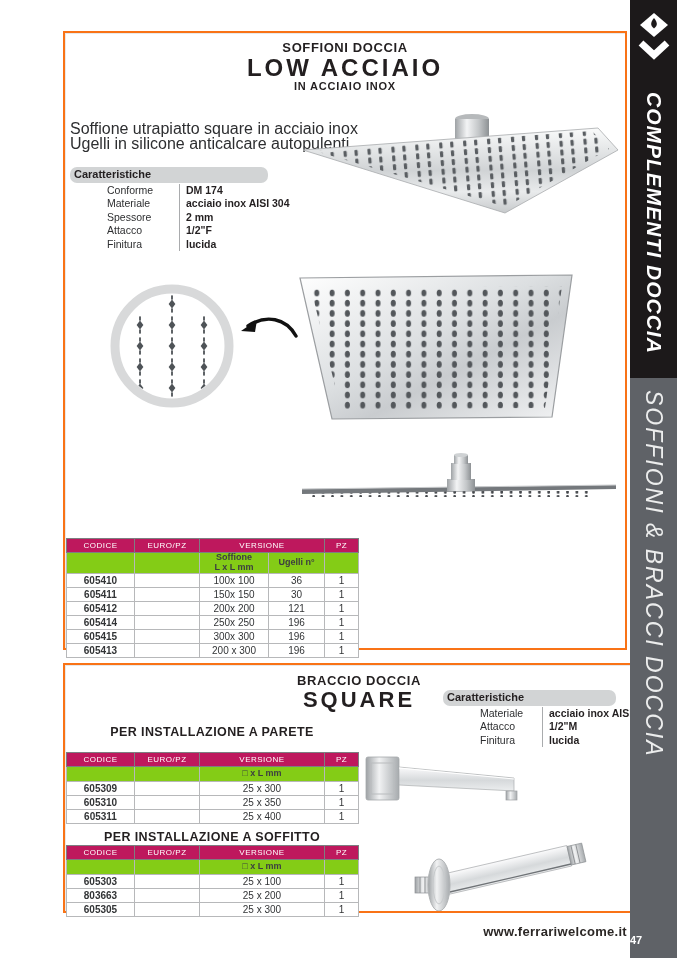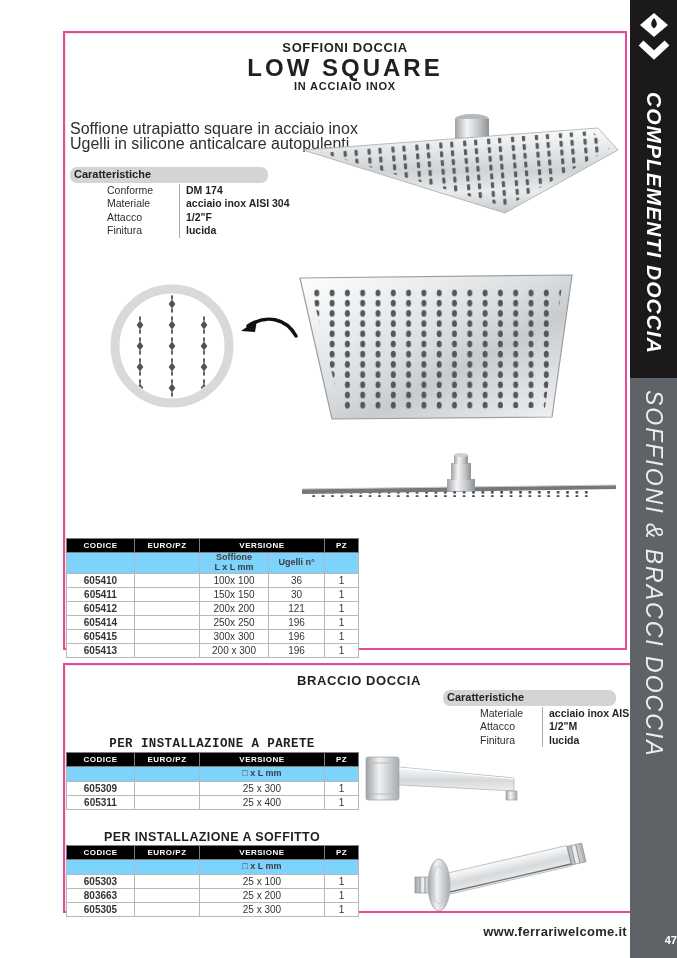--- a/index.html
+++ b/index.html
@@ -1,20 +1,20 @@
 <!DOCTYPE html>
 <html><head>
 <meta charset="utf-8">
 <style>
   html,body{margin:0;padding:0;background:#fff;}
   .page{position:relative;width:677px;height:958px;background:#fff;overflow:hidden;
         font-family:"Liberation Sans","DejaVu Sans",sans-serif;color:#231f20;}
 
   
-  .frame{position:absolute;border:2px solid #ec4899;box-shadow:inset 1px 1px 0 #e9e9e9;
+  .frame{position:absolute;border:2px solid #f97316;box-shadow:inset 1px 1px 0 #e9e9e9;
          background:#fff;box-sizing:border-box;}
   .box1{left:63px;top:31px;width:564px;height:619px;}
   .box2{left:63px;top:663px;width:592px;height:250px;}
 
   
   .sec-head{position:absolute;left:0;width:100%;text-align:center;}
   .kicker{font-size:13px;font-weight:bold;letter-spacing:.6px;}
   .big-title{font-size:24px;font-weight:bold;letter-spacing:3px;line-height:1.05;}
   .big-title2{font-size:22px;font-weight:bold;letter-spacing:3px;line-height:1.05;}
   .sub-title{font-size:11px;font-weight:bold;letter-spacing:.8px;}
@@ -29,77 +29,81 @@
   .car-value{border-left:1px solid #a9abad;padding-left:6px;font-weight:bold;white-space:nowrap;}
   .car1{left:5px;top:134px;width:198px;}
   .car1 .car-label{width:72px;}
   .car2{left:378px;top:25px;width:173px;}
   .car2 .car-label{width:62px;}
 
   
   .ptable{position:absolute;border-collapse:collapse;table-layout:fixed;width:292px;
           font-size:10px;background:#fff;}
   .ptable th,.ptable td{border:1px solid #b7b8ba;padding:0;text-align:center;overflow:hidden;}
-  .ptable tr.dark th{background:#000000;color:#fff;font-size:8px;font-weight:bold;
+  .ptable tr.dark th{background:#be185d;color:#fff;font-size:8px;font-weight:normal;
           letter-spacing:.5px;height:13px;border-color:#7d7e81;}
-  .ptable tr.subh td{background:#7dd3fc;color:#3c3e40;font-weight:bold;font-size:9px;
+  .ptable tr.subh td{background:#84cc16;color:#3c3e40;font-weight:bold;font-size:9px;
           height:14px;line-height:1.1;}
   .t1 tr.subh td{height:20px;}
   .ptable tr.data td{height:13px;color:#323436;text-align:center;}
   .ptable td.c-cod{font-weight:bold;color:#2b2c2e;}
   .w-cod{width:68px;} .w-eur{width:65px;} .w-sof{width:69px;} .w-uge{width:56px;}
   .w-ver{width:125px;} .w-pz{width:34px;}
 
   .install-title{position:absolute;left:1px;width:292px;text-align:center;
           font-size:12.5px;font-weight:bold;letter-spacing:.4px;}
 
   
   .side-black{position:absolute;left:630px;top:0;width:47px;height:378px;background:#1c191a;}
   .side-gray{position:absolute;left:630px;top:378px;width:47px;height:580px;background:#5f6267;}
   .vtext{writing-mode:vertical-rl;white-space:nowrap;}
   .vtop{position:absolute;top:92px;left:0;width:47px;height:286px;display:flex;justify-content:center;
         font-size:21px;font-weight:bold;font-style:italic;letter-spacing:1px;color:#fff;}
   .vbottom{position:absolute;top:12px;left:0;width:47px;height:400px;display:flex;justify-content:center;
         font-size:23px;font-style:italic;letter-spacing:2px;color:#eceded;}
   .logo-wrap{position:absolute;top:12px;left:0;width:47px;display:flex;justify-content:center;}
-  .pagenum{position:absolute;bottom:12px;left:0;width:47px;text-align:right;color:#fff;
+  .pagenum{position:absolute;bottom:12px;left:0;width:47px;text-align:left;color:#fff;
         font-size:11px;font-weight:bold;}
 
   .footer{position:absolute;left:63px;top:924px;width:564px;text-align:right;
         font-size:13px;font-weight:bold;color:#2b2725;letter-spacing:.3px;}
 
   .art{position:absolute;left:0;top:0;pointer-events:none;}
 </style>
 </head>
 <body>
 
 <div class="page">
 
   <div class="frame box1">
 
     <div class="sec-head" style="top:7px;">
       <div class="kicker">SOFFIONI DOCCIA</div>
-      <div class="big-title">LOW SQUARE</div>
+      <div class="big-title">LOW ACCIAIO</div>
       <div class="sub-title">IN ACCIAIO INOX</div>
     </div>
 
     <div class="desc">
       <div>Soffione utrapiatto square in acciaio inox</div>
       <div>Ugelli in silicone anticalcare autopulenti</div>
     </div>
 
     <div class="car car1">
       <div class="car-title">Caratteristiche</div>
       <div class="car-row">
         <span class="car-label">Conforme</span>
         <span class="car-value">DM 174</span>
       </div>
       <div class="car-row">
         <span class="car-label">Materiale</span>
         <span class="car-value">acciaio inox AISI 304</span>
+      </div>
+      <div class="car-row">
+        <span class="car-label">Spessore</span>
+        <span class="car-value">2 mm</span>
       </div>
       <div class="car-row">
         <span class="car-label">Attacco</span>
         <span class="car-value">1/2"F</span>
       </div>
       <div class="car-row">
         <span class="car-label">Finitura</span>
         <span class="car-value">lucida</span>
       </div>
     </div>
@@ -263,39 +267,40 @@
         <td>1</td>
       </tr>
     </tbody>
       </table>
   </div>
 
   <div class="frame box2">
 
     <div class="sec-head" style="top:8px;">
       <div class="kicker">BRACCIO DOCCIA</div>
+      <div class="big-title2">SQUARE</div>
     </div>
 
     <div class="car car2">
       <div class="car-title">Caratteristiche</div>
       <div class="car-row">
         <span class="car-label">Materiale</span>
         <span class="car-value">acciaio inox AISI 304</span>
       </div>
       <div class="car-row">
         <span class="car-label">Attacco</span>
         <span class="car-value">1/2"M</span>
       </div>
       <div class="car-row">
         <span class="car-label">Finitura</span>
         <span class="car-value">lucida</span>
       </div>
     </div>
 
-    <div class="install-title" style="top:72px;font-family:Liberation Mono, monospace;">PER INSTALLAZIONE A PARETE</div>
+    <div class="install-title" style="top:60px;">PER INSTALLAZIONE A PARETE</div>
 
     <table class="ptable" style="left:1px;top:87px;">
       <colgroup>
           <col class="w-cod">
           <col class="w-eur">
           <col class="w-ver">
           <col class="w-pz">
         </colgroup>
       <tbody>
           <tr class="dark">
@@ -310,20 +315,26 @@
         <td>□ x L mm</td>
         <td></td>
       </tr>
       <tr class="data">
         <td class="c-cod">605309</td>
         <td></td>
         <td>25 x 300</td>
         <td>1</td>
       </tr>
       <tr class="data">
+        <td class="c-cod">605310</td>
+        <td></td>
+        <td>25 x 350</td>
+        <td>1</td>
+      </tr>
+      <tr class="data">
         <td class="c-cod">605311</td>
         <td></td>
         <td>25 x 400</td>
         <td>1</td>
       </tr>
     </tbody>
       </table>
 
     <div class="install-title" style="top:165px;">PER INSTALLAZIONE A SOFFITTO</div>
 

